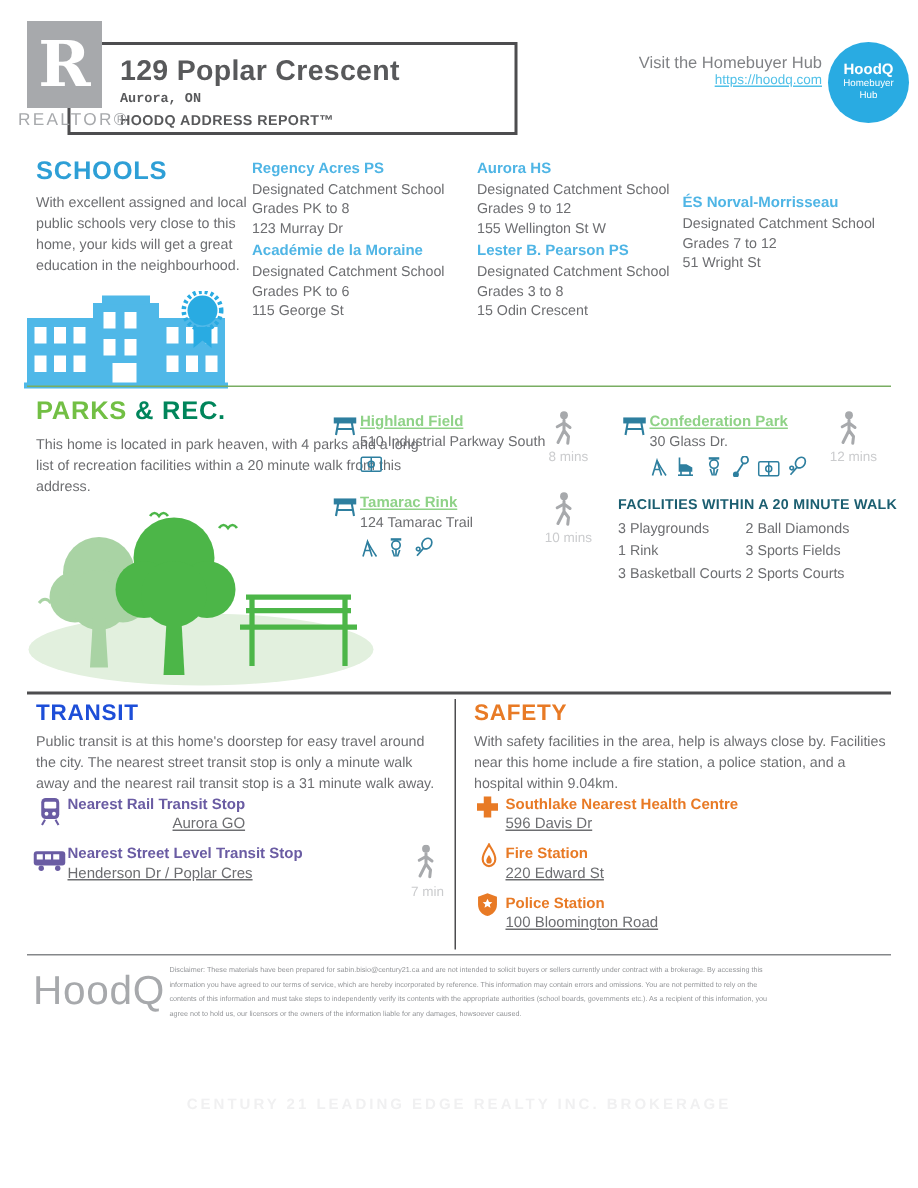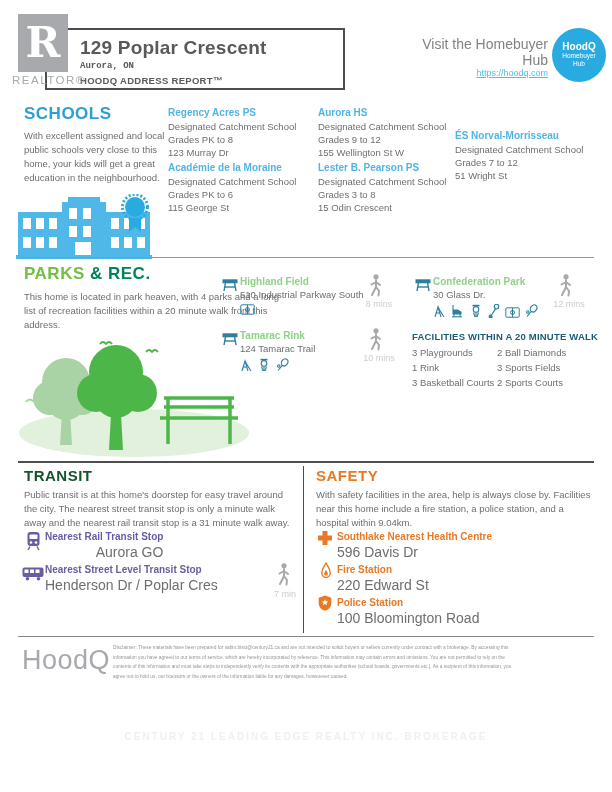--- a/index.html
+++ b/index.html
@@ -12,47 +12,47 @@
 
   
   .realtor-box { width:50px; height:58px; background:#A7A9AC; display:flex; align-items:center; justify-content:center; }
   .realtor-r { font-family:"DejaVu Serif", serif; font-weight:bold; font-size:42px; color:#fff; line-height:1; }
   .realtor-label { font-size:11.5px; color:#A7A9AC; letter-spacing:1.5px; }
   .addr-box { width:300px; height:62px; border:2px solid #4D4D4F; background:#fff; padding:7px 0 0 33px; }
   .addr-title { font-size:19px; font-weight:bold; color:#58595B; letter-spacing:.2px; }
   .addr-city { font-size:9px; font-weight:bold; color:#58595B; margin-top:2px;font-family:Liberation Mono, monospace; }
   .addr-report { font-size:9.5px; font-weight:bold; color:#58595B; margin-top:4px; letter-spacing:.3px; }
   .hub-block { width:148px; text-align:right; }
-  .hub-prompt { font-size:14px; color:#808285; }
+  .hub-prompt { font-size:11px; color:#808285; }
   .hub-link { font-size:9px; color:#4FC0E8; text-decoration:underline; cursor:pointer; }
   .badge { width:54px; height:54px; border-radius:50%; background:#29ABE2; color:#fff; text-align:center; padding-top:13px; }
   .badge-l1 { font-size:10px; font-weight:bold; line-height:1.1; }
   .badge-l2 { font-size:6.5px; line-height:1.3; }
 
   
   .sec-title-lg { font-size:17px; font-weight:bold; letter-spacing:.5px; }
   .sec-title-md { font-size:15px; font-weight:bold; letter-spacing:.5px; }
   .body-text { font-size:9.5px; color:#6D6E71; line-height:1.48; }
   .mins { font-size:9px; color:#CBCCCE; text-align:center; width:34px; }
 
   
   .school-name { font-size:10px; font-weight:bold; color:#4FB5E5; margin-bottom:2px; }
   .detail-line { font-size:9.5px; color:#6D6E71; line-height:1.38; }
 
   
-  .park-name { font-size:10px; font-weight:bold; color:#8FD287; margin-bottom:2px; white-space:nowrap; }
+  .park-name { font-size:10px; font-weight:bold; color:#8FD287; margin-bottom:2px; white-space:nowrap;text-decoration:underline; }
   .park-addr { font-size:9.5px; color:#6D6E71; white-space:nowrap; }
   .facil-row { display:flex; gap:5px; align-items:flex-end; margin-top:4px; }
   .facil-title { font-size:9.5px; font-weight:bold; color:#1B5E70; letter-spacing:.2px; }
   .facil-col { font-size:9.5px; color:#6D6E71; line-height:15px; }
 
   
   .t-label { font-size:10px; font-weight:bold; color:#6A5CA3; }
   .s-label { font-size:10px; font-weight:bold; color:#E87A25; }
-  .item-value { font-size:14px; color:#6D6E71; margin-top:2px; }
+  .item-value { font-size:10px; color:#6D6E71; margin-top:2px;text-decoration:underline; }
 
   .hr { border-top:2px solid #4D4D4F; height:0; }
   .hr-green { border-top:1.5px solid #79AD62; height:0; }
   .hr-light { border-top:1px solid #85878A; height:0; }
   .vr { border-left:1.5px solid #4D4D4F; width:0; }
 
   
   .hoodq-logo { font-size:27px; color:#A7A9AC; letter-spacing:.5px; }
   .disclaimer { font-size:4.8px; color:#939598; line-height:9.5px; width:404px; }
   .watermark { width:612px; text-align:center; font-size:10px; font-weight:bold; color:#F0F0F1; letter-spacing:2px; }
@@ -341,21 +341,21 @@
   </div>
   <div class="abs facil-col" style="left:497px; top:345px;">
     <div>2 Ball Diamonds</div>
     <div>3 Sports Fields</div>
     <div>2 Sports Courts</div>
   </div>
 
   <div class="abs hr" style="left:18px; top:461px; width:576px;"></div>
   <div class="abs vr" style="left:303px; top:466px; height:167px;"></div>
 
-  <div class="abs sec-title-md" style="left:24px; top:467px; color:#14532d;">TRANSIT</div>
+  <div class="abs sec-title-md" style="left:24px; top:467px; color:#1d4ed8;">TRANSIT</div>
   <div class="abs body-text" style="left:24px; top:488px; width:274px;">Public transit is at this home's doorstep for easy travel around the city. The nearest street transit stop is only a minute walk away and the nearest rail transit stop is a 31 minute walk away.</div>
 
   <div class="abs" style="left:25px; top:531px;">
     <svg width="17" height="20" viewBox="0 0 17 20">
         <rect x="2.5" y="1" width="12" height="14" rx="3" fill="#6A5CA3"></rect>
         <rect x="4.5" y="3.5" width="8" height="4.5" rx="0.8" fill="#fff"></rect>
         <circle cx="6" cy="11.5" r="1.3" fill="#fff"></circle>
         <circle cx="11" cy="11.5" r="1.3" fill="#fff"></circle>
         <path d="M5 15.5 L3 19 M12 15.5 L14 19" stroke="#6A5CA3" stroke-width="1.4"></path>
       </svg>

